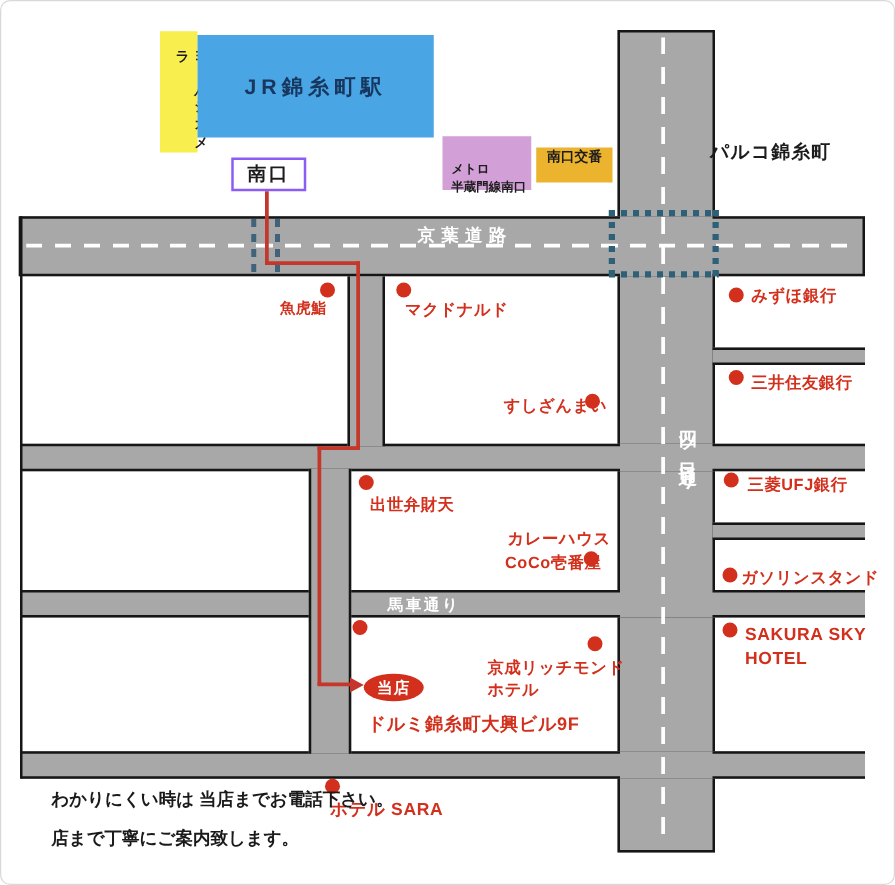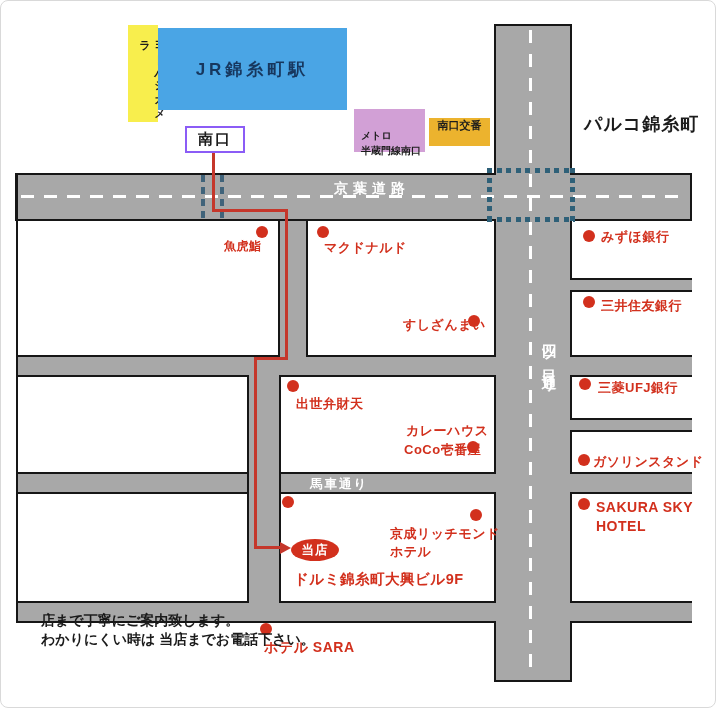--- a/index.html
+++ b/index.html
@@ -91,21 +91,21 @@
 
   <div class="box" style="left:353px;top:108px;width:71px;height:43px;background:#d2a0d6;padding:19px 0 0 7px;">
     <div style="font-size:10px;font-weight:bold;color:#1c1c1c;line-height:15px;">メトロ</div>
     <div style="font-size:10px;font-weight:bold;color:#1c1c1c;line-height:15px;">半蔵門線南口</div>
   </div>
 
   <div class="box" style="left:428px;top:117px;width:61px;height:28px;background:#ecb32e;display:flex;justify-content:center;">
     <div style="font-size:11px;font-weight:bold;color:#1c1c1c;">南口交番</div>
   </div>
 
-  <div class="blacktext" style="left:583px;top:111px;font-size:18px;letter-spacing:1px;">パルコ錦糸町</div>
+  <div class="blacktext" style="left:567px;top:111px;font-size:15px;letter-spacing:1px;">パルコ錦糸町</div>
 
   <div class="route" style="left:211px;top:152px;width:3px;height:58px;"></div>
   <div class="route" style="left:211px;top:208px;width:76px;height:3px;"></div>
   <div class="route" style="left:284px;top:208px;width:3px;height:150px;"></div>
   <div class="route" style="left:253px;top:356px;width:34px;height:3px;"></div>
   <div class="route" style="left:253px;top:356px;width:3px;height:191px;"></div>
   <div class="route" style="left:253px;top:545px;width:28px;height:3px;"></div>
   <div class="arrow-right" style="left:279px;top:541px;"></div>
 
   <div class="dot" style="left:255px;top:225px;"></div>
@@ -146,15 +146,15 @@
   <div class="plabel" style="left:389px;top:524px;">京成リッチモンド</div>
   <div class="plabel" style="left:389px;top:542px;">ホテル</div>
 
   <div class="dot" style="left:259px;top:622px;"></div>
   <div class="plabel" style="left:263px;top:638px;font-size:14px;">ホテル SARA</div>
 
   <div class="shop-oval">当店</div>
   <div class="plabel" style="left:293px;top:569px;font-size:14.5px;">ドルミ錦糸町大興ビル9F</div>
 
   <div class="note" style="left:40px;top:630px;">わかりにくい時は 当店までお電話下さい。</div>
-  <div class="note" style="left:40px;top:611px;">店まで丁寧にご案内致します。</div>
+  <div class="note" style="left:40px;top:661px;">店まで丁寧にご案内致します。</div>
 
 </div>
 
 </body></html>

